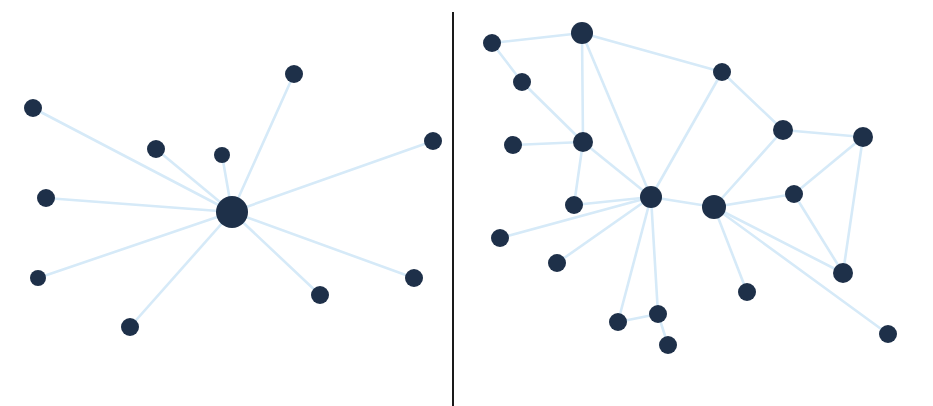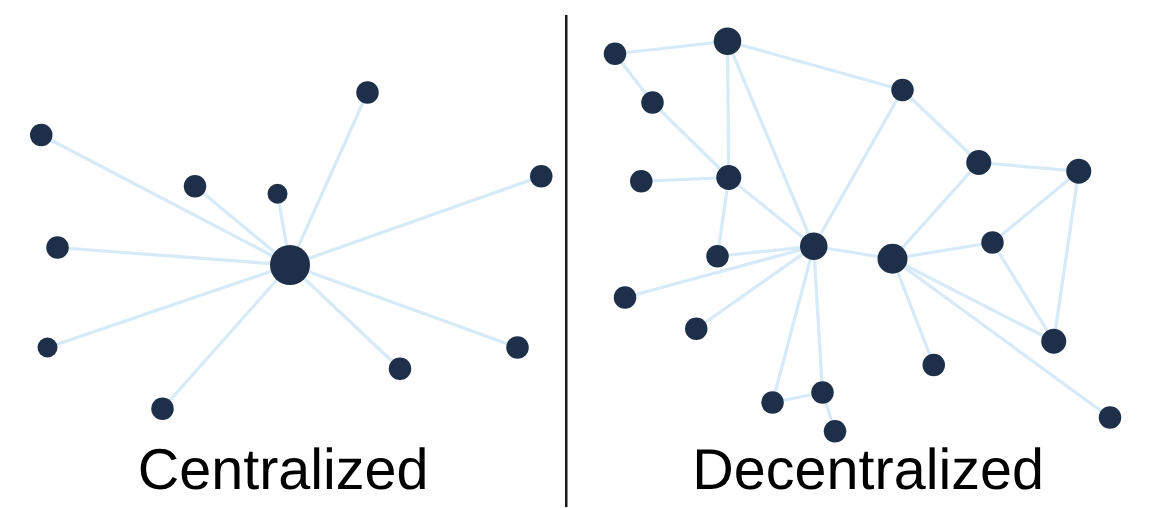--- a/index.html
+++ b/index.html
@@ -128,17 +128,15 @@
         <circle cx="843" cy="273" r="10" fill="#1e3049" class="node"></circle>
         <circle cx="747" cy="292" r="9" fill="#1e3049" class="node"></circle>
         <circle cx="618" cy="322" r="9" fill="#1e3049" class="node"></circle>
         <circle cx="658" cy="314" r="9" fill="#1e3049" class="node"></circle>
         <circle cx="668" cy="345" r="9" fill="#1e3049" class="node"></circle>
         <circle cx="888" cy="334" r="9" fill="#1e3049" class="node"></circle>
       </g>
     <line id="divider" x1="453" y1="12" x2="453" y2="406" stroke="#1a1a1a" stroke-width="2"></line>
   </svg>
 
-  <div class="caption" id="caption-left">Centralized</div>
 
-  <div class="caption" id="caption-right">Decentralized</div>
 
 </div>
 
 </body></html>

